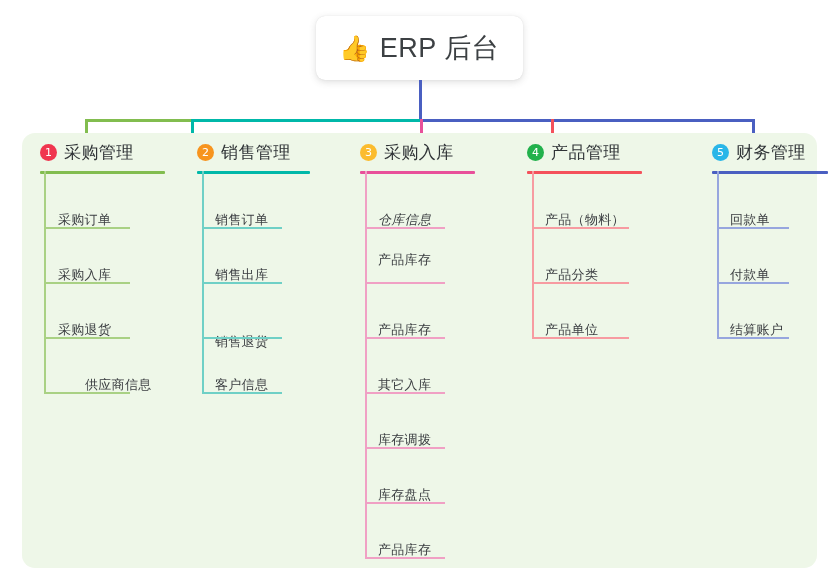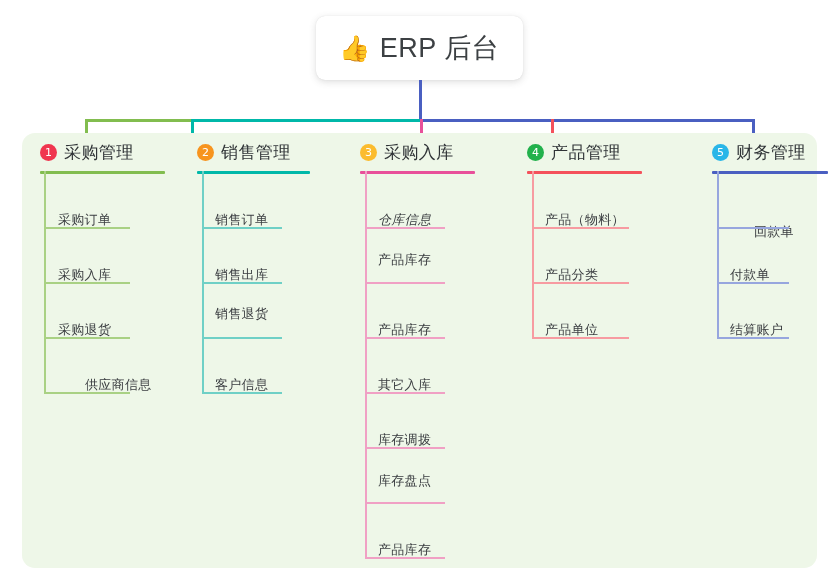--- a/index.html
+++ b/index.html
@@ -97,21 +97,21 @@
           <div class="col-head">
             <span class="badge" style="background: rgb(247, 148, 30);">2</span>
             <span class="col-title">销售管理</span>
           </div>
           <div class="head-rule" style="left: 0px; top: 38px; width: 113px; background: rgb(0, 184, 169);"></div>
           <div class="spine" style="left: 5px; top: 38px; height: 221px; background: rgb(111, 208, 198);"></div>
           <div class="leaf" style="left: 18px; top: 78px;">销售订单</div>
           <div class="leaf-rule" style="left: 5px; top: 94px; width: 80px; background: rgb(111, 208, 198);"></div>
           <div class="leaf" style="left: 18px; top: 133px;">销售出库</div>
           <div class="leaf-rule" style="left: 5px; top: 149px; width: 80px; background: rgb(111, 208, 198);"></div>
-          <div class="leaf" style="left: 18px; top: 172px;">销售退货</div>
+          <div class="leaf" style="left: 18px; top: 200px;">销售退货</div>
           <div class="leaf-rule" style="left: 5px; top: 204px; width: 80px; background: rgb(111, 208, 198);"></div>
           <div class="leaf" style="left: 18px; top: 243px;">客户信息</div>
           <div class="leaf-rule" style="left: 5px; top: 259px; width: 80px; background: rgb(111, 208, 198);"></div>
         </div>
         <div class="col" style="left: 338px; width: 155px; height: 435px;">
           <div class="col-head">
             <span class="badge" style="background: rgb(251, 188, 46);">3</span>
             <span class="col-title">采购入库</span>
           </div>
           <div class="head-rule" style="left: 0px; top: 38px; width: 115px; background: rgb(232, 80, 154);"></div>
@@ -119,21 +119,21 @@
           <div class="leaf" style="left: 18px; top: 78px; font-style: italic;">仓库信息</div>
           <div class="leaf-rule" style="left: 5px; top: 94px; width: 80px; background: rgb(240, 160, 196);"></div>
           <div class="leaf" style="left: 18px; top: 118px;">产品库存</div>
           <div class="leaf-rule" style="left: 5px; top: 149px; width: 80px; background: rgb(240, 160, 196);"></div>
           <div class="leaf" style="left: 18px; top: 188px;">产品库存</div>
           <div class="leaf-rule" style="left: 5px; top: 204px; width: 80px; background: rgb(240, 160, 196);"></div>
           <div class="leaf" style="left: 18px; top: 243px;">其它入库</div>
           <div class="leaf-rule" style="left: 5px; top: 259px; width: 80px; background: rgb(240, 160, 196);"></div>
           <div class="leaf" style="left: 18px; top: 298px;">库存调拨</div>
           <div class="leaf-rule" style="left: 5px; top: 314px; width: 80px; background: rgb(240, 160, 196);"></div>
-          <div class="leaf" style="left: 18px; top: 339px;">库存盘点</div>
+          <div class="leaf" style="left: 18px; top: 353px;">库存盘点</div>
           <div class="leaf-rule" style="left: 5px; top: 369px; width: 80px; background: rgb(240, 160, 196);"></div>
           <div class="leaf" style="left: 18px; top: 408px;">产品库存</div>
           <div class="leaf-rule" style="left: 5px; top: 424px; width: 80px; background: rgb(240, 160, 196);"></div>
         </div>
         <div class="col" style="left: 505px; width: 155px; height: 435px;">
           <div class="col-head">
             <span class="badge" style="background: rgb(34, 177, 76);">4</span>
             <span class="col-title">产品管理</span>
           </div>
           <div class="head-rule" style="left: 0px; top: 38px; width: 115px; background: rgb(244, 81, 91);"></div>
@@ -145,21 +145,21 @@
           <div class="leaf" style="left: 18px; top: 188px;">产品单位</div>
           <div class="leaf-rule" style="left: 5px; top: 204px; width: 97px; background: rgb(247, 155, 161);"></div>
         </div>
         <div class="col" style="left: 690px; width: 156px; height: 435px;">
           <div class="col-head">
             <span class="badge" style="background: rgb(41, 182, 232);">5</span>
             <span class="col-title">财务管理</span>
           </div>
           <div class="head-rule" style="left: 0px; top: 38px; width: 116px; background: rgb(74, 95, 193);"></div>
           <div class="spine" style="left: 5px; top: 38px; height: 166px; background: rgb(151, 166, 222);"></div>
-          <div class="leaf" style="left: 18px; top: 90px; margin-left: 24px;">回款单</div>
+          <div class="leaf" style="left: 18px; top: 78px;">回款单</div>
           <div class="leaf-rule" style="left: 5px; top: 94px; width: 72px; background: rgb(151, 166, 222);"></div>
           <div class="leaf" style="left: 18px; top: 133px; text-align: right;">付款单</div>
           <div class="leaf-rule" style="left: 5px; top: 149px; width: 72px; background: rgb(151, 166, 222);"></div>
           <div class="leaf" style="left: 18px; top: 188px;">结算账户</div>
           <div class="leaf-rule" style="left: 5px; top: 204px; width: 72px; background: rgb(151, 166, 222);"></div>
         </div>
       </div>
   </div>
 
 </div>

